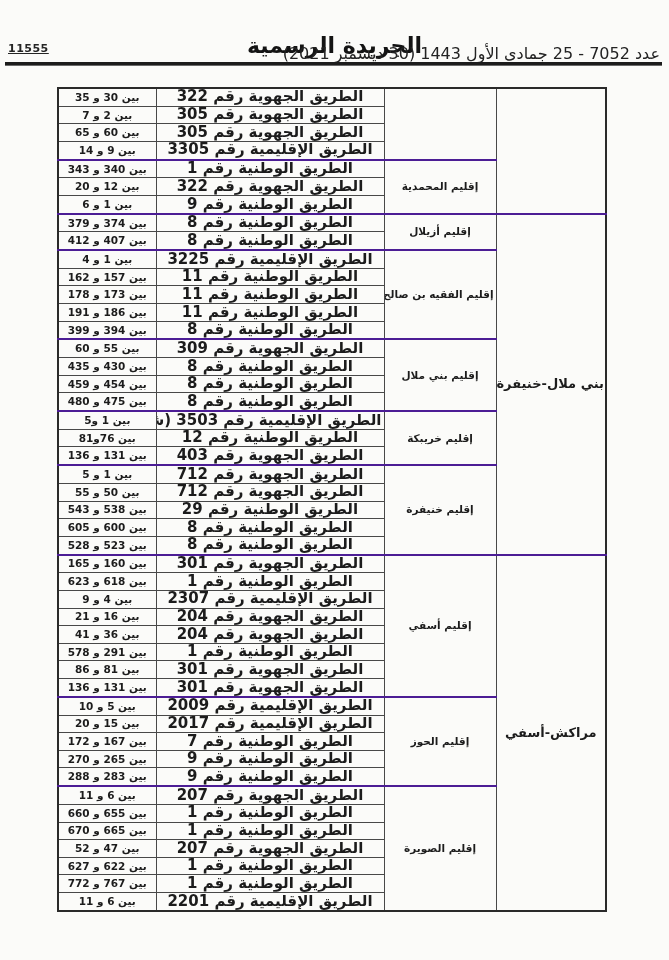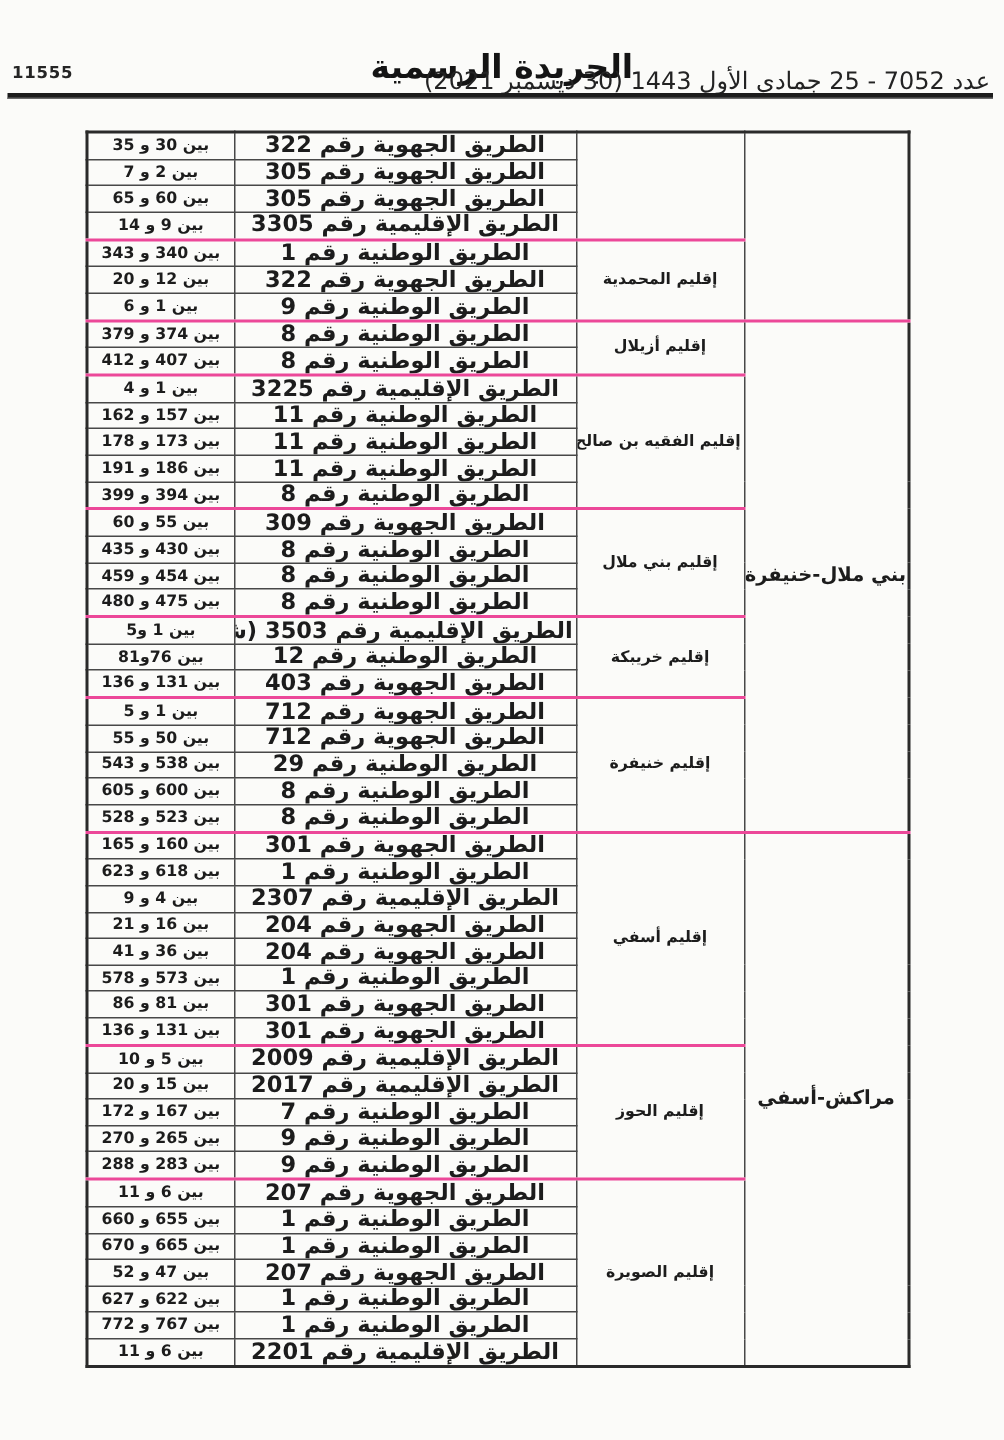--- a/index.html
+++ b/index.html
@@ -5,21 +5,21 @@
   html,body{margin:0;padding:0;}
   body{
     width:669px;height:960px;
     background:#fbfbf9;
     font-family:"DejaVu Sans",sans-serif;
     position:relative;
     overflow:hidden;
   }
   .page-number{
     position:absolute;left:8px;top:42px;
-    font-size:11px;font-weight:bold;color:#252525;letter-spacing:.5px;
+    font-size:11px;font-weight:bold;color:#252525;letter-spacing:.5px;text-decoration:underline;
   }
   .gazette-title{
     position:absolute;top:33px;left:50%;transform:translateX(-50%);
     font-size:22px;font-weight:bold;color:#141414;direction:rtl;white-space:nowrap;
   }
   .issue-line{
     position:absolute;right:9px;top:44px;
     font-size:16px;color:#232323;direction:rtl;white-space:nowrap;
   }
   .header-rule{
@@ -32,21 +32,21 @@
     border-collapse:collapse;direction:rtl;table-layout:fixed;
     border:2px solid #2a2a2a;
   }
   .roads-table td{
     border:1px solid #484848;
     text-align:center;vertical-align:middle;
     font-size:10.5px;font-weight:700;color:#1c1c1c;
     padding:0 2px;line-height:1.05;
     overflow:hidden;white-space:nowrap;
   }
-  .roads-table tr.group-start td{border-top:2px solid #ec4899;}
+  .roads-table tr.group-start td{border-top:2px solid #4c1d95;}
   .roads-table td.region-cell{font-size:13px;}
   .roads-table td.road-cell{font-size:15px;}
 </style>
 </head>
 <body>
 
 <div class="page-number">11555</div>
 <div class="gazette-title">الجريدة الرسمية</div>
 <div class="issue-line">عدد 7052 - 25 جمادى الأول 1443 (30 ديسمبر 2021)</div>
 <div class="header-rule"></div>
@@ -189,21 +189,21 @@
       <tr>
         <td class="road-cell">الطريق الجهوية رقم 204</td>
         <td class="range-cell">بين 16 و 21</td>
       </tr>
       <tr>
         <td class="road-cell">الطريق الجهوية رقم 204</td>
         <td class="range-cell">بين 36 و 41</td>
       </tr>
       <tr>
         <td class="road-cell">الطريق الوطنية رقم 1</td>
-        <td class="range-cell">بين 573 و 578</td>
+        <td class="range-cell">بين 291 و 578</td>
       </tr>
       <tr>
         <td class="road-cell">الطريق الجهوية رقم 301</td>
         <td class="range-cell">بين 81 و 86</td>
       </tr>
       <tr>
         <td class="road-cell">الطريق الجهوية رقم 301</td>
         <td class="range-cell">بين 131 و 136</td>
       </tr>
       <tr class="group-start">

